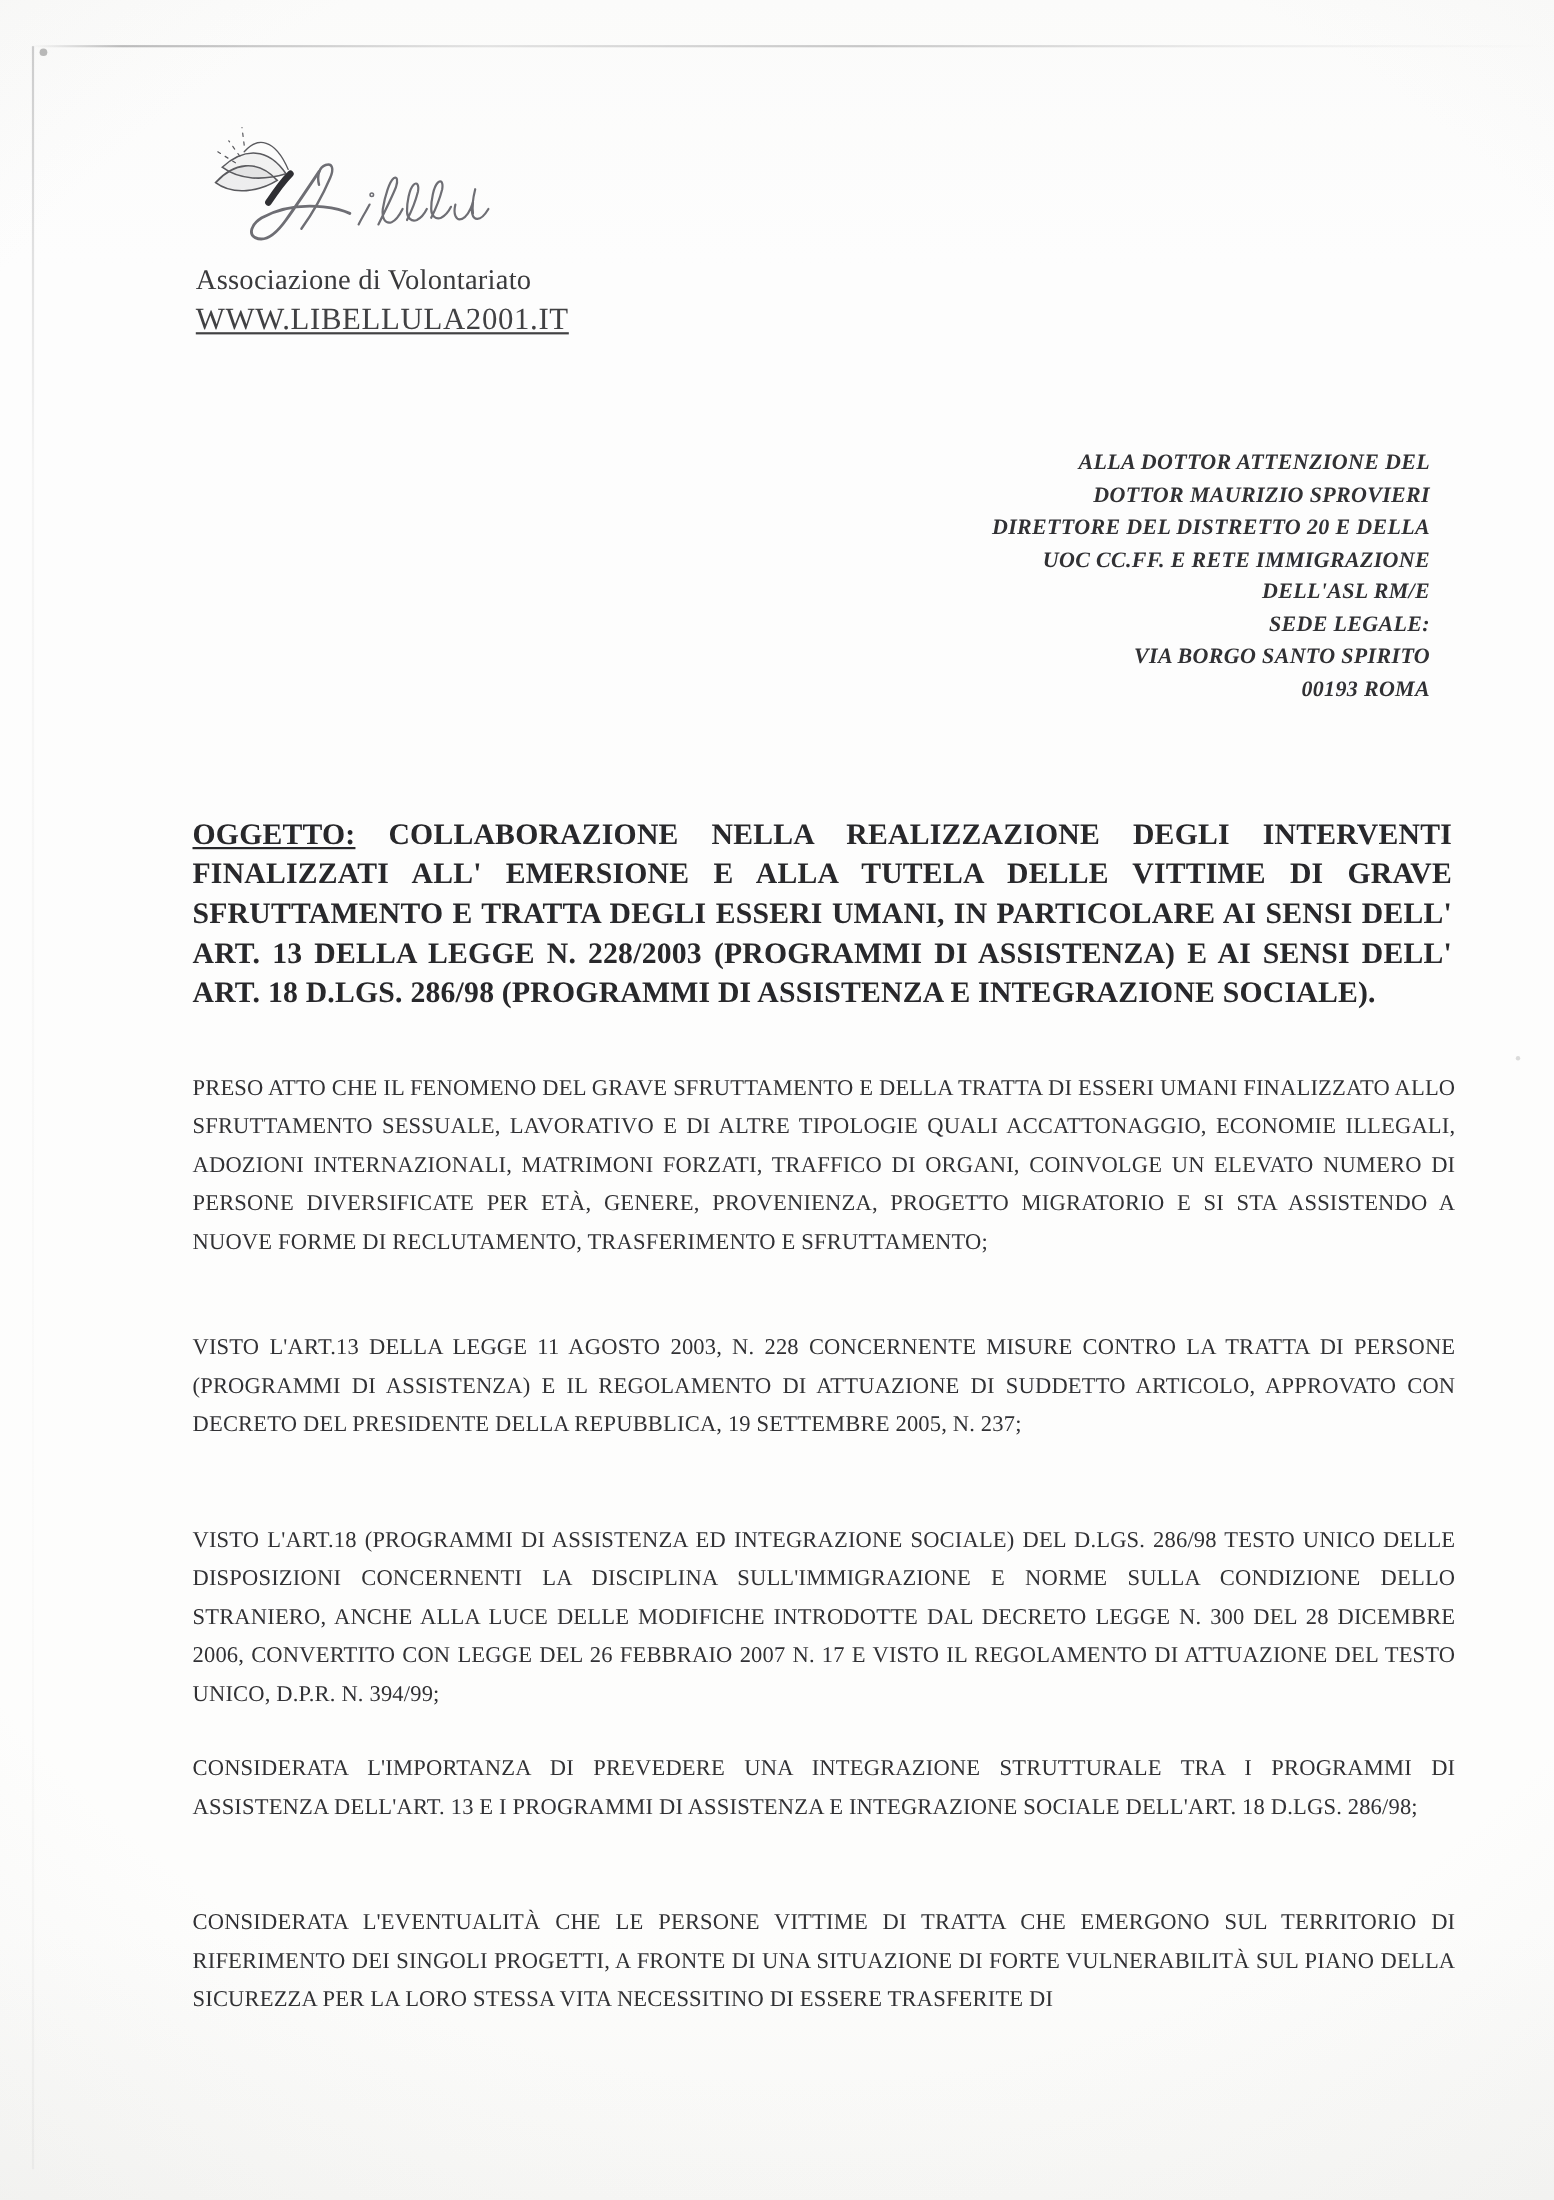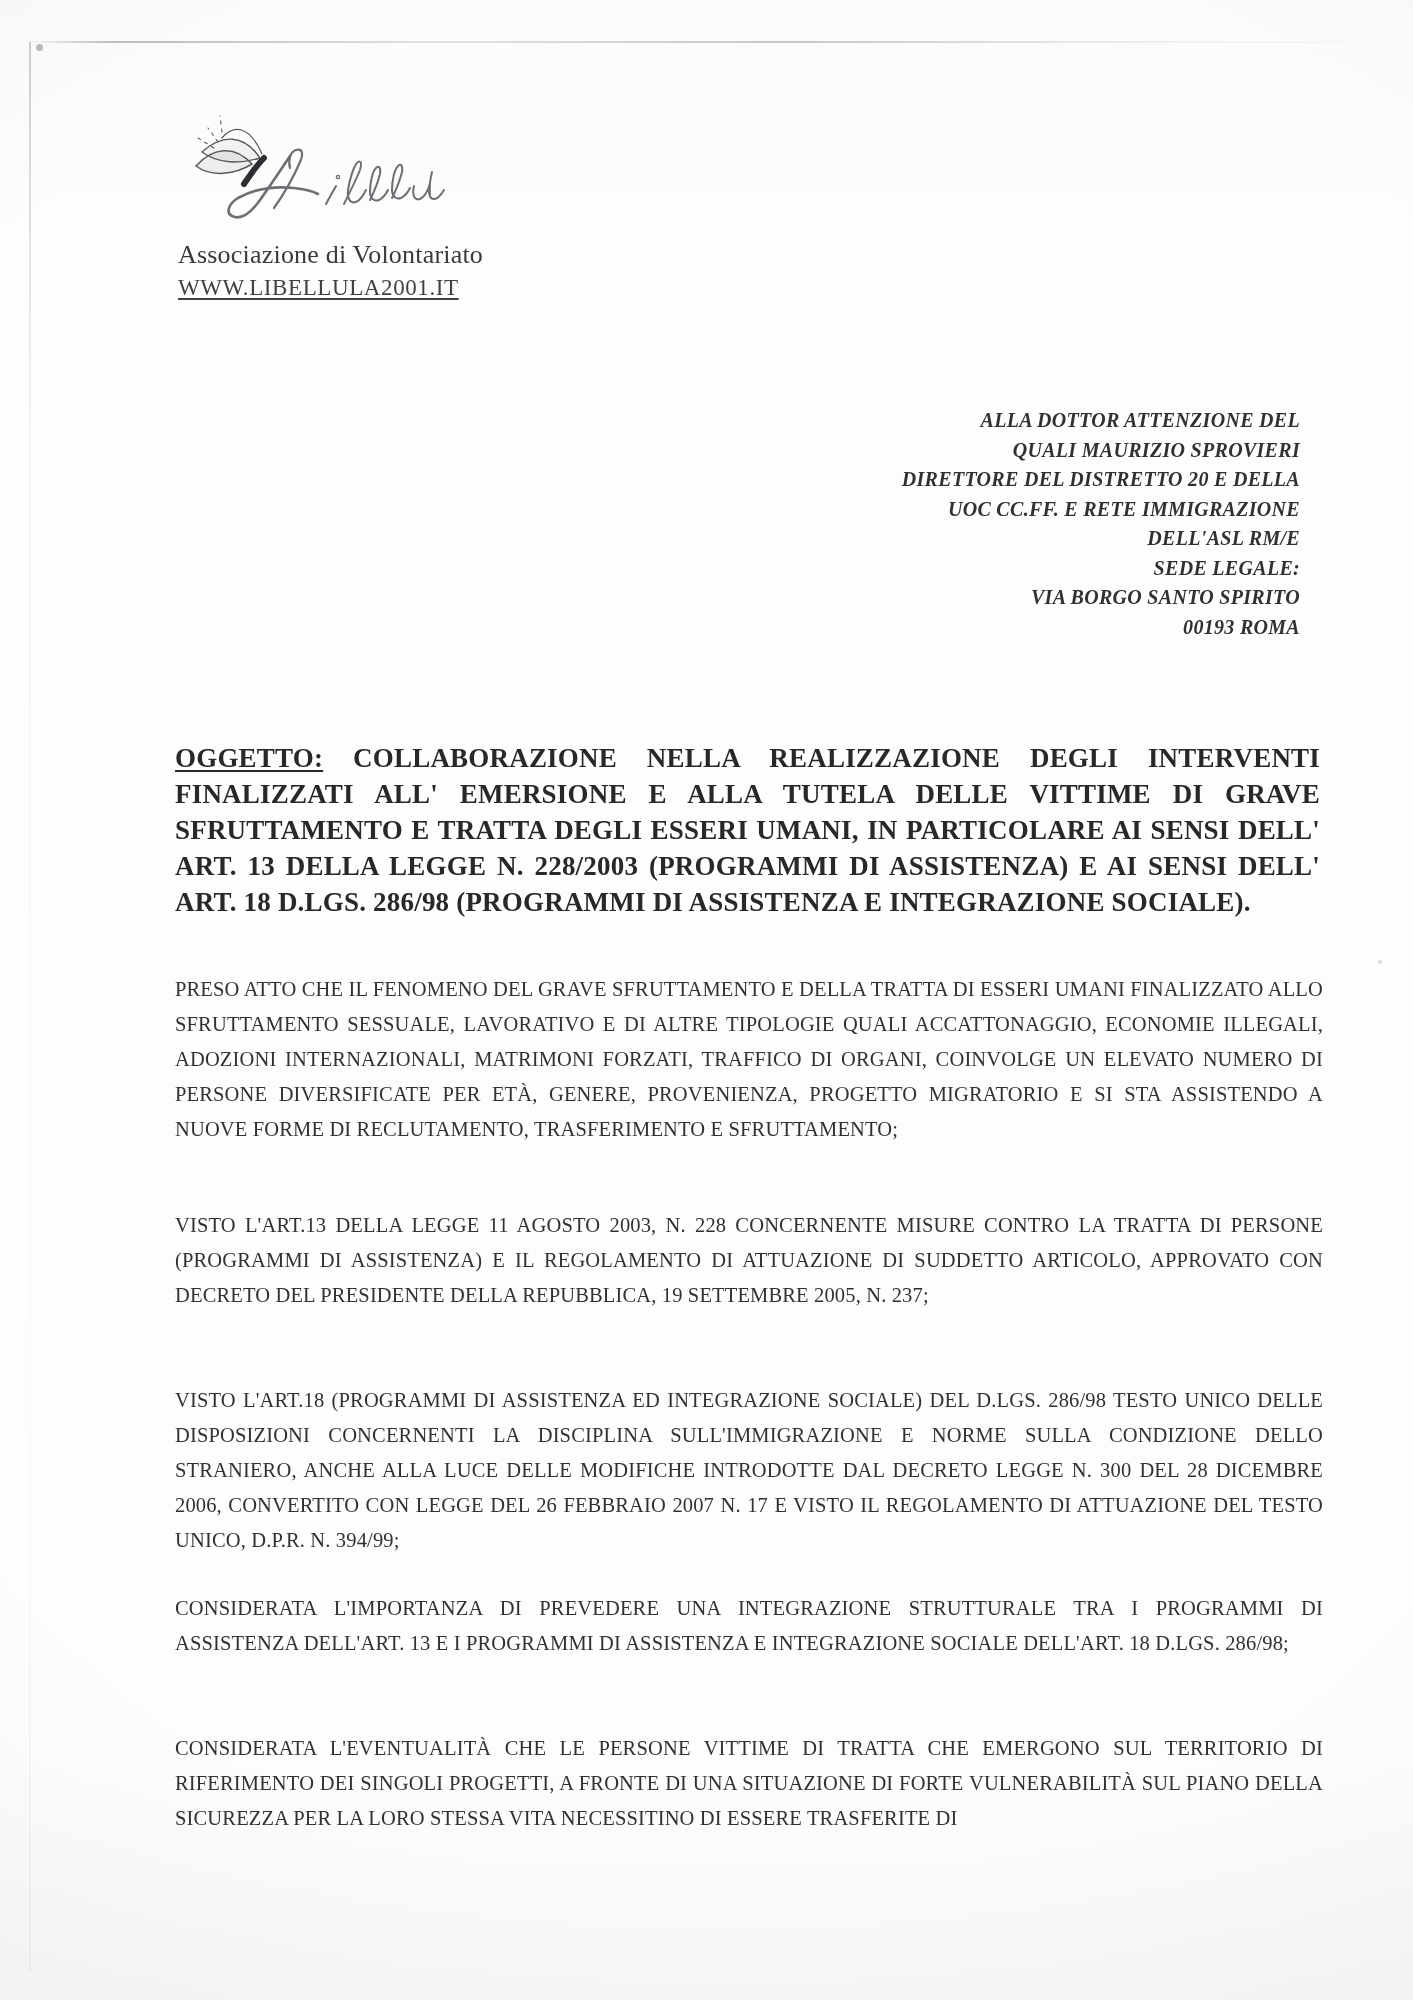--- a/index.html
+++ b/index.html
@@ -74,21 +74,21 @@
   .org-name {
     font-family: "Liberation Serif", "DejaVu Serif", serif;
     font-size: 26px;
     letter-spacing: 0.2px;
     color: #3a3a3c;
     margin-top: 4px;
     white-space: nowrap;
   }
   .org-url {
     font-family: "Liberation Serif", "DejaVu Serif", serif;
-    font-size: 23px;
+    font-size: 28px;
     letter-spacing: 0.6px;
     color: #414143;
     text-decoration: underline;
     text-underline-offset: 3px;
     margin-top: 5px;
     white-space: nowrap;
   }
 
   
   .addressee {
@@ -190,21 +190,21 @@
             <path d="M254 64 C 252 72, 251 80, 252 86" stroke-width="2"></path>
           </g>
         </svg>
       </div>
       <div class="org-name">Associazione di Volontariato</div>
       <div class="org-url">WWW.LIBELLULA2001.IT</div>
     </div>
 
     <div class="addressee">
       <div class="ln">ALLA DOTTOR ATTENZIONE DEL</div>
-      <div class="ln">QUALI MAURIZIO SPROVIERI</div>
+      <div class="ln">DOTTOR MAURIZIO SPROVIERI</div>
       <div class="ln">DIRETTORE DEL DISTRETTO 20 E DELLA</div>
       <div class="ln">UOC CC.FF. E RETE IMMIGRAZIONE</div>
       <div class="ln">DELL'ASL RM/E</div>
       <div class="ln">SEDE LEGALE:</div>
       <div class="ln">VIA BORGO SANTO SPIRITO</div>
       <div class="ln">00193 ROMA</div>
     </div>
 
     <div class="subject">
       <span class="label">OGGETTO:</span>

